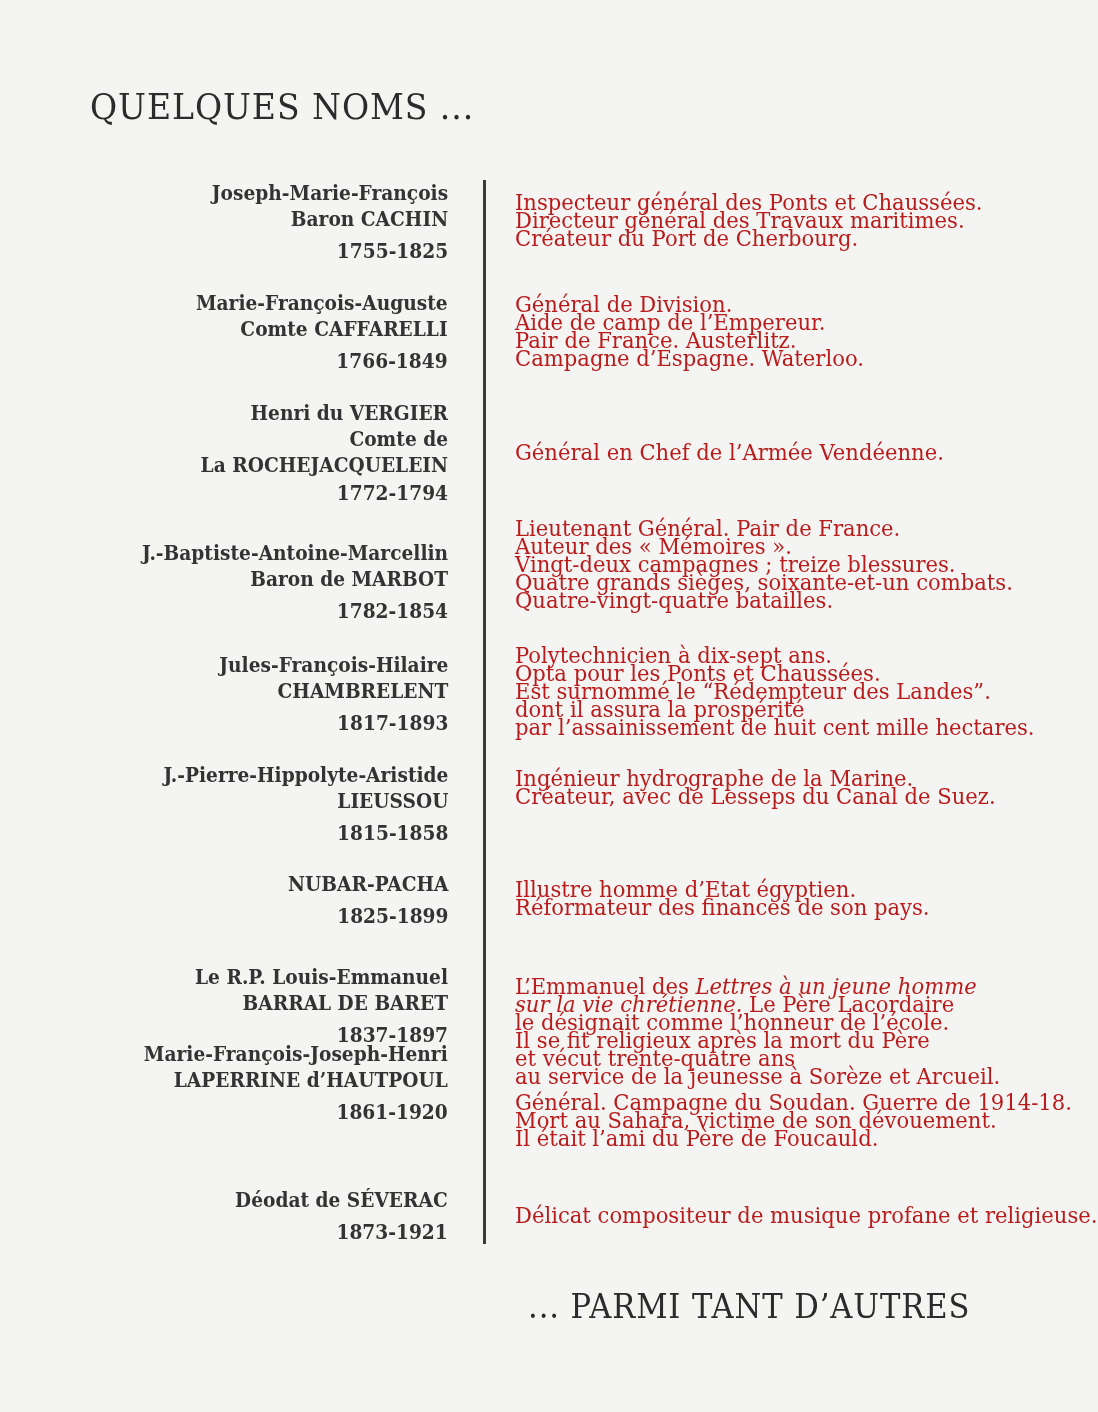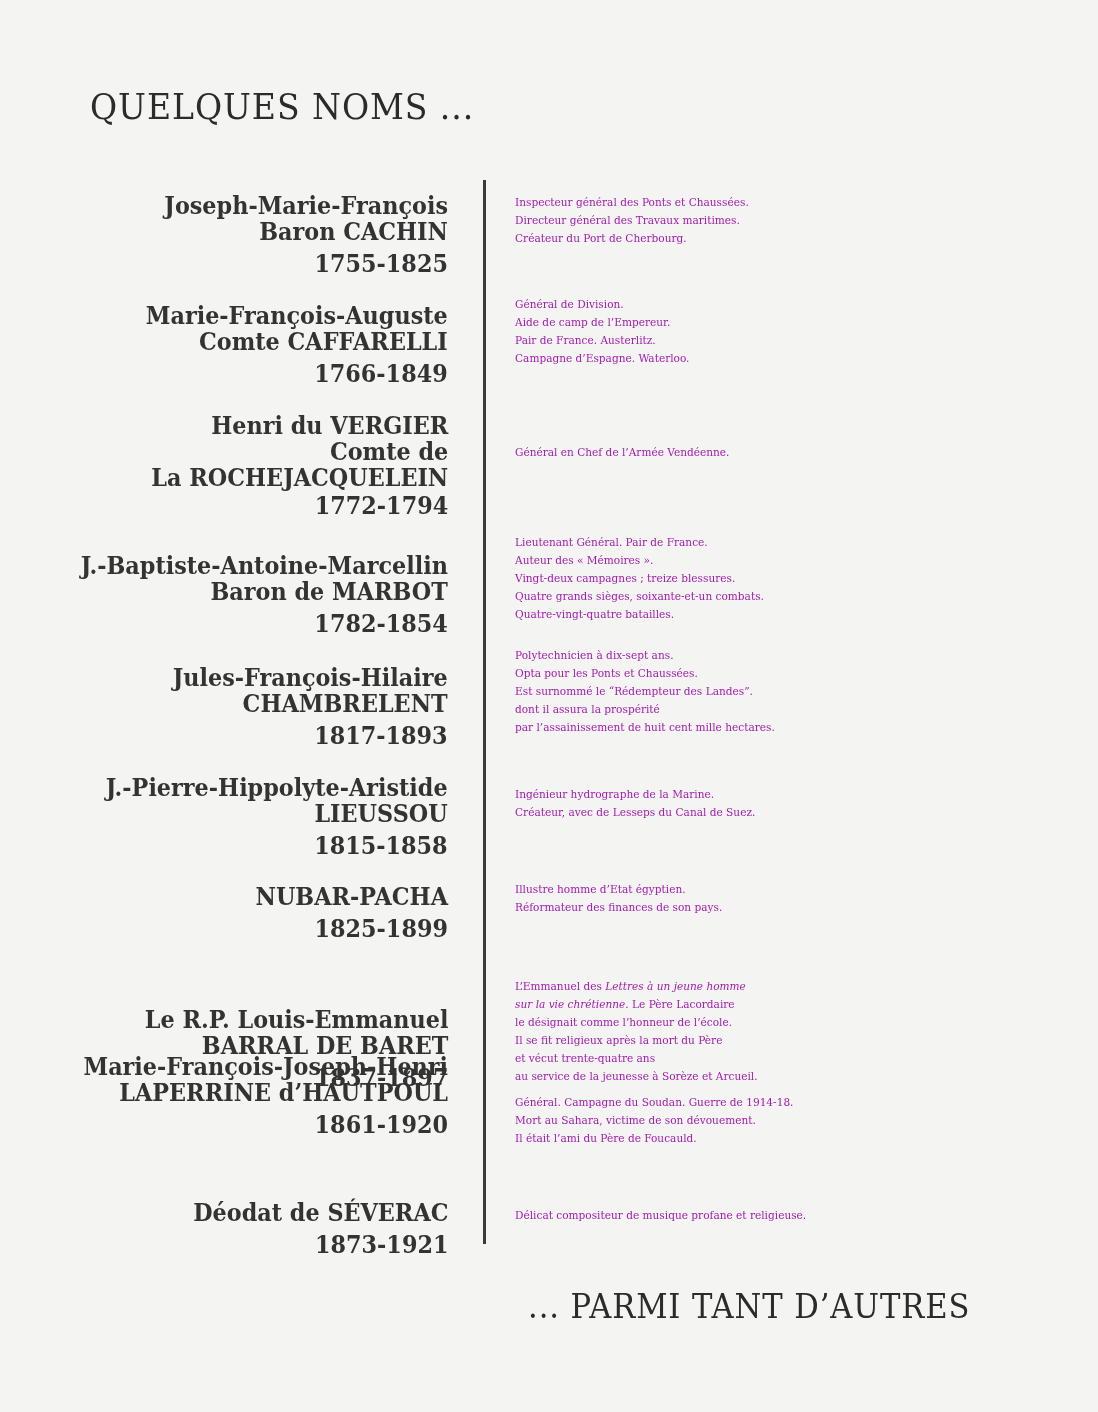--- a/index.html
+++ b/index.html
@@ -20,31 +20,30 @@
   .divider {
     position: absolute; left: 483px; top: 180px;
     width: 3px; height: 1064px;
     background: #3a3a3a;
   }
   .entry-left {
     position: absolute; right: 650px; 
     text-align: right;
     font-family: "DejaVu Serif", serif;
     font-weight: bold;
-    font-size: 24px; line-height: 26px;
+    font-size: 20px; line-height: 26px;
     color: #333;
-    margin-top: 13px;
   }
   .entry-left .line { display: block; white-space: nowrap; transform: scaleX(0.93); transform-origin: right; }
   .entry-left .years { display: block; margin-top: 6px; transform: scaleX(0.93); transform-origin: right; }
   .entry-right {
     position: absolute; left: 515px;
     font-family: "DejaVu Serif", serif;
-    font-size: 11px; line-height: 18px;
-    color: #a21caf;
+    font-size: 22px; line-height: 18px;
+    color: #b91c1c;
   }
   .entry-right .line { display: block; white-space: nowrap; transform: scaleX(0.96); transform-origin: left; }
   .entry-right em { font-style: italic; }
   .footer {
     position: absolute; left: 528px; top: 1286px;
     font-family: "DejaVu Serif", serif;
     font-size: 34px; letter-spacing: 1px;
     color: #2b2b2b; white-space: nowrap;
     transform: scaleX(0.9); transform-origin: left;
   }
@@ -87,21 +86,21 @@
 </div>
 <div class="entry-right" style="top:444px">
   <span class="line">Général en Chef de l’Armée Vendéenne.</span>
 </div>
 
 <div class="entry-left" style="top:540px">
   <span class="line">J.-Baptiste-Antoine-Marcellin</span>
   <span class="line">Baron de MARBOT</span>
   <span class="years">1782-1854</span>
 </div>
-<div class="entry-right" style="top:534px">
+<div class="entry-right" style="top:520px">
   <span class="line">Lieutenant Général. Pair de France.</span>
   <span class="line">Auteur des « Mémoires ».</span>
   <span class="line">Vingt-deux campagnes ; treize blessures.</span>
   <span class="line">Quatre grands sièges, soixante-et-un combats.</span>
   <span class="line">Quatre-vingt-quatre batailles.</span>
 </div>
 
 <div class="entry-left" style="top:652px">
   <span class="line">Jules-François-Hilaire</span>
   <span class="line">CHAMBRELENT</span>
@@ -113,35 +112,35 @@
   <span class="line">Est surnommé le “Rédempteur des Landes”.</span>
   <span class="line">dont il assura la prospérité</span>
   <span class="line">par l’assainissement de huit cent mille hectares.</span>
 </div>
 
 <div class="entry-left" style="top:762px">
   <span class="line">J.-Pierre-Hippolyte-Aristide</span>
   <span class="line">LIEUSSOU</span>
   <span class="years">1815-1858</span>
 </div>
-<div class="entry-right" style="top:786px">
+<div class="entry-right" style="top:770px">
   <span class="line">Ingénieur hydrographe de la Marine.</span>
   <span class="line">Créateur, avec de Lesseps du Canal de Suez.</span>
 </div>
 
 <div class="entry-left" style="top:871px">
   <span class="line">NUBAR-PACHA</span>
   <span class="years">1825-1899</span>
 </div>
 <div class="entry-right" style="top:881px">
   <span class="line">Illustre homme d’Etat égyptien.</span>
   <span class="line">Réformateur des finances de son pays.</span>
 </div>
 
-<div class="entry-left" style="top:994px">
+<div class="entry-left" style="top:964px">
   <span class="line">Le R.P. Louis-Emmanuel</span>
   <span class="line">BARRAL DE BARET</span>
   <span class="years">1837-1897</span>
 </div>
 <div class="entry-right" style="top:978px">
   <span class="line"><span>L’Emmanuel des </span><em>Lettres à un jeune homme</em></span>
   <span class="line"><em>sur la vie chrétienne.</em><span> Le Père Lacordaire</span></span>
   <span class="line">le désignait comme l’honneur de l’école.</span>
   <span class="line">Il se fit religieux après la mort du Père</span>
   <span class="line">et vécut trente-quatre ans</span>

